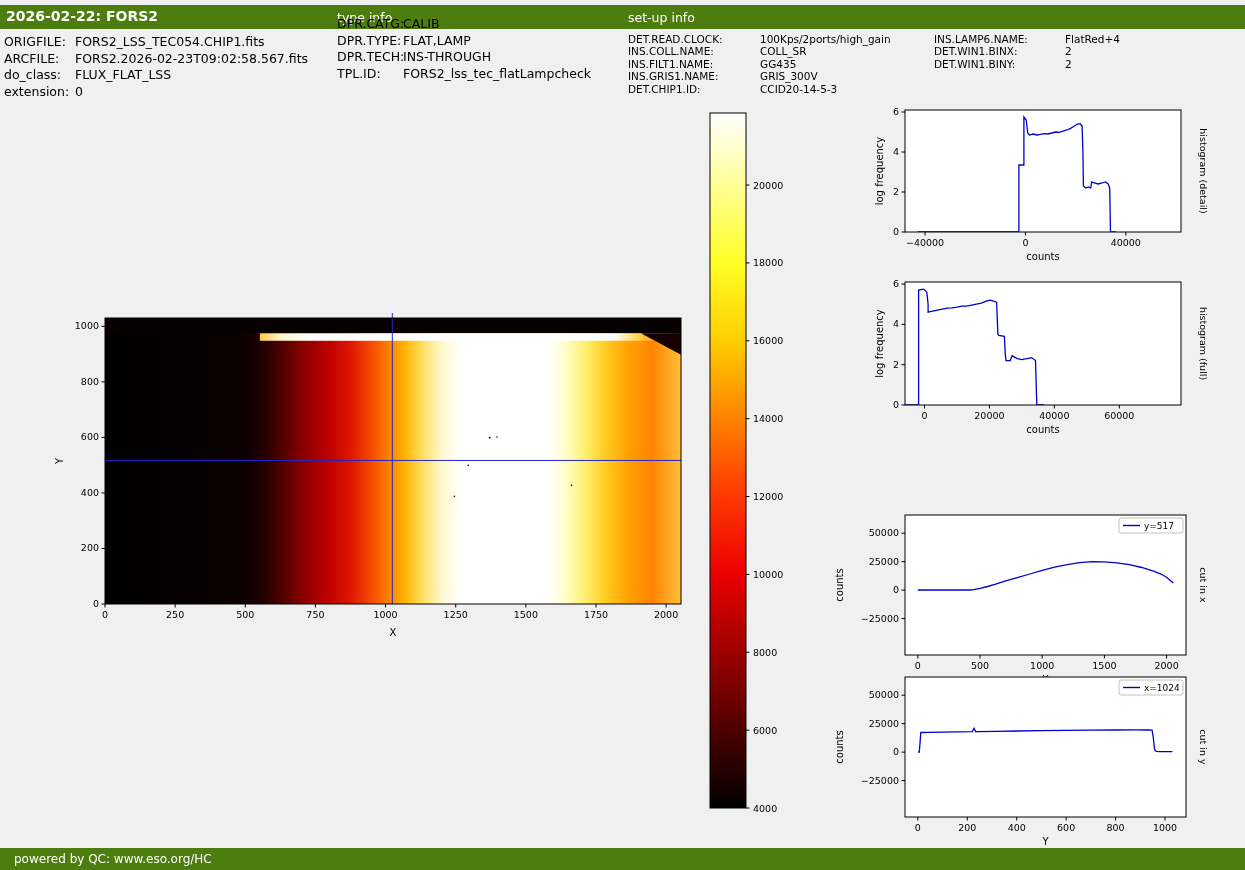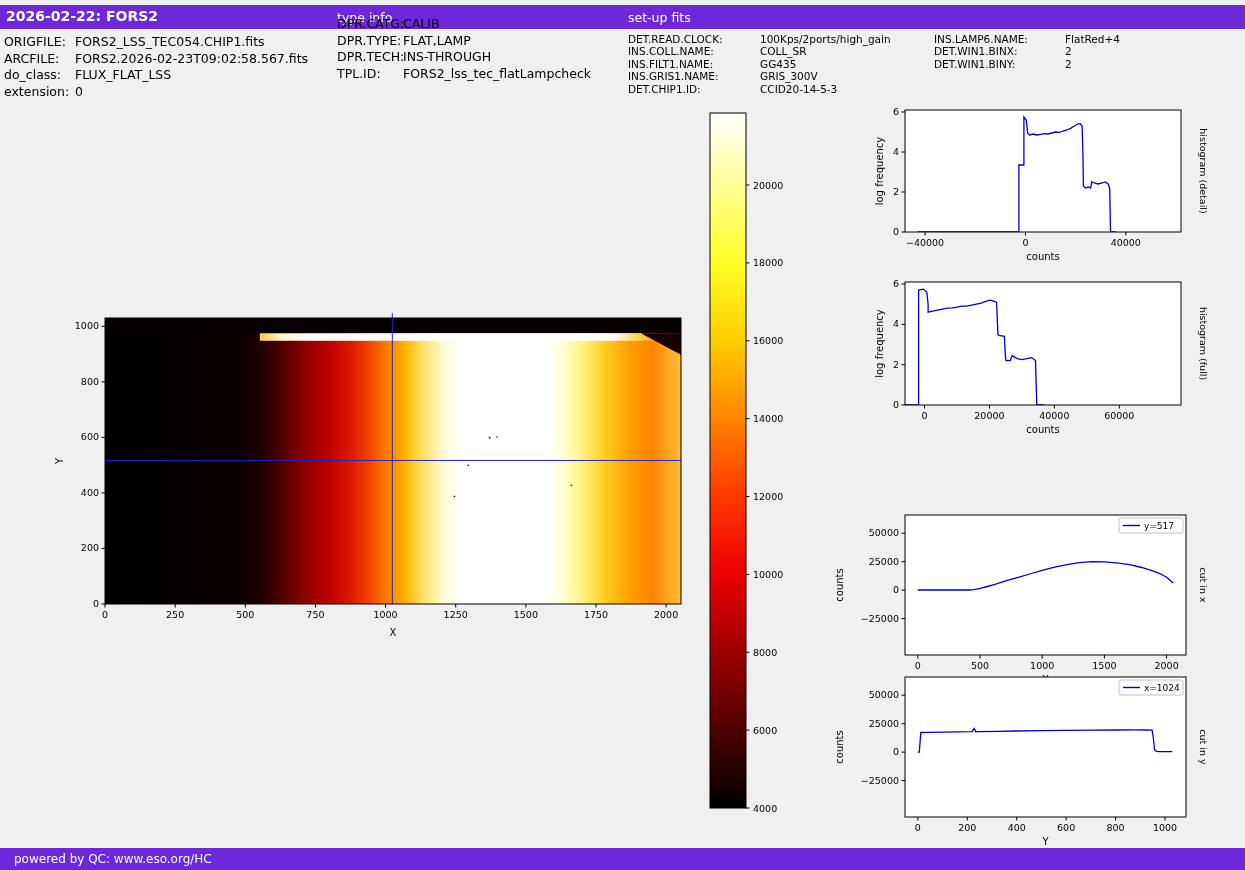--- a/index.html
+++ b/index.html
@@ -1,18 +1,18 @@
 <!DOCTYPE html>
 <html><head>
 <meta charset="utf-8">
 <style>
   html,body{margin:0;padding:0;background:#dcdcdc;}
   .page{position:relative;width:1245px;height:870px;background:#f0f0f0;
         font-family:"DejaVu Sans","Liberation Sans",sans-serif;color:#000;overflow:hidden;}
-  .bar{position:absolute;left:0;width:1245px;height:24px;background:#6d28d9;color:#fff;}
+  .bar{position:absolute;left:0;width:1245px;height:24px;background:#4d7c0f;color:#fff;}
   .topbar{top:5px;}
   .topbar .title{position:absolute;left:6px;top:3px;font-size:14px;font-weight:bold;}
   .bar-label{position:absolute;top:5px;font-size:12.5px;}
   #type-info-label{left:337px;}
   #setup-info-label{left:628px;}
   .info-col{position:absolute;font-size:12.5px;}
   .info-row{display:flex;line-height:16.6px;white-space:nowrap;}
   .col-file{left:4px;top:34px;}   .col-file .lbl{width:71px;}
   .col-type{left:337px;top:16px;} .col-type .lbl{width:66px;}
   .col-setup{left:628px;top:33px;font-size:10.5px;}  .col-setup .info-row{line-height:12.4px;} .col-setup .lbl{width:132px;}
@@ -24,21 +24,21 @@
   svg text{font-family:"DejaVu Sans","Liberation Sans",sans-serif;fill:#000;}
 </style>
 </head>
 <body>
 
 <div class="page">
 
   <div class="bar topbar">
     <span class="title">2026-02-22: FORS2</span>
     <span class="bar-label" id="type-info-label">type info</span>
-    <span class="bar-label" id="setup-info-label">set-up fits</span>
+    <span class="bar-label" id="setup-info-label">set-up info</span>
   </div>
 
   <div class="info-col col-file">
     <div class="info-row">
         <span class="lbl">ORIGFILE:</span>
         <span class="val">FORS2_LSS_TEC054.CHIP1.fits</span>
       </div>
     <div class="info-row">
         <span class="lbl">ARCFILE:</span>
         <span class="val">FORS2.2026-02-23T09:02:58.567.fits</span>

